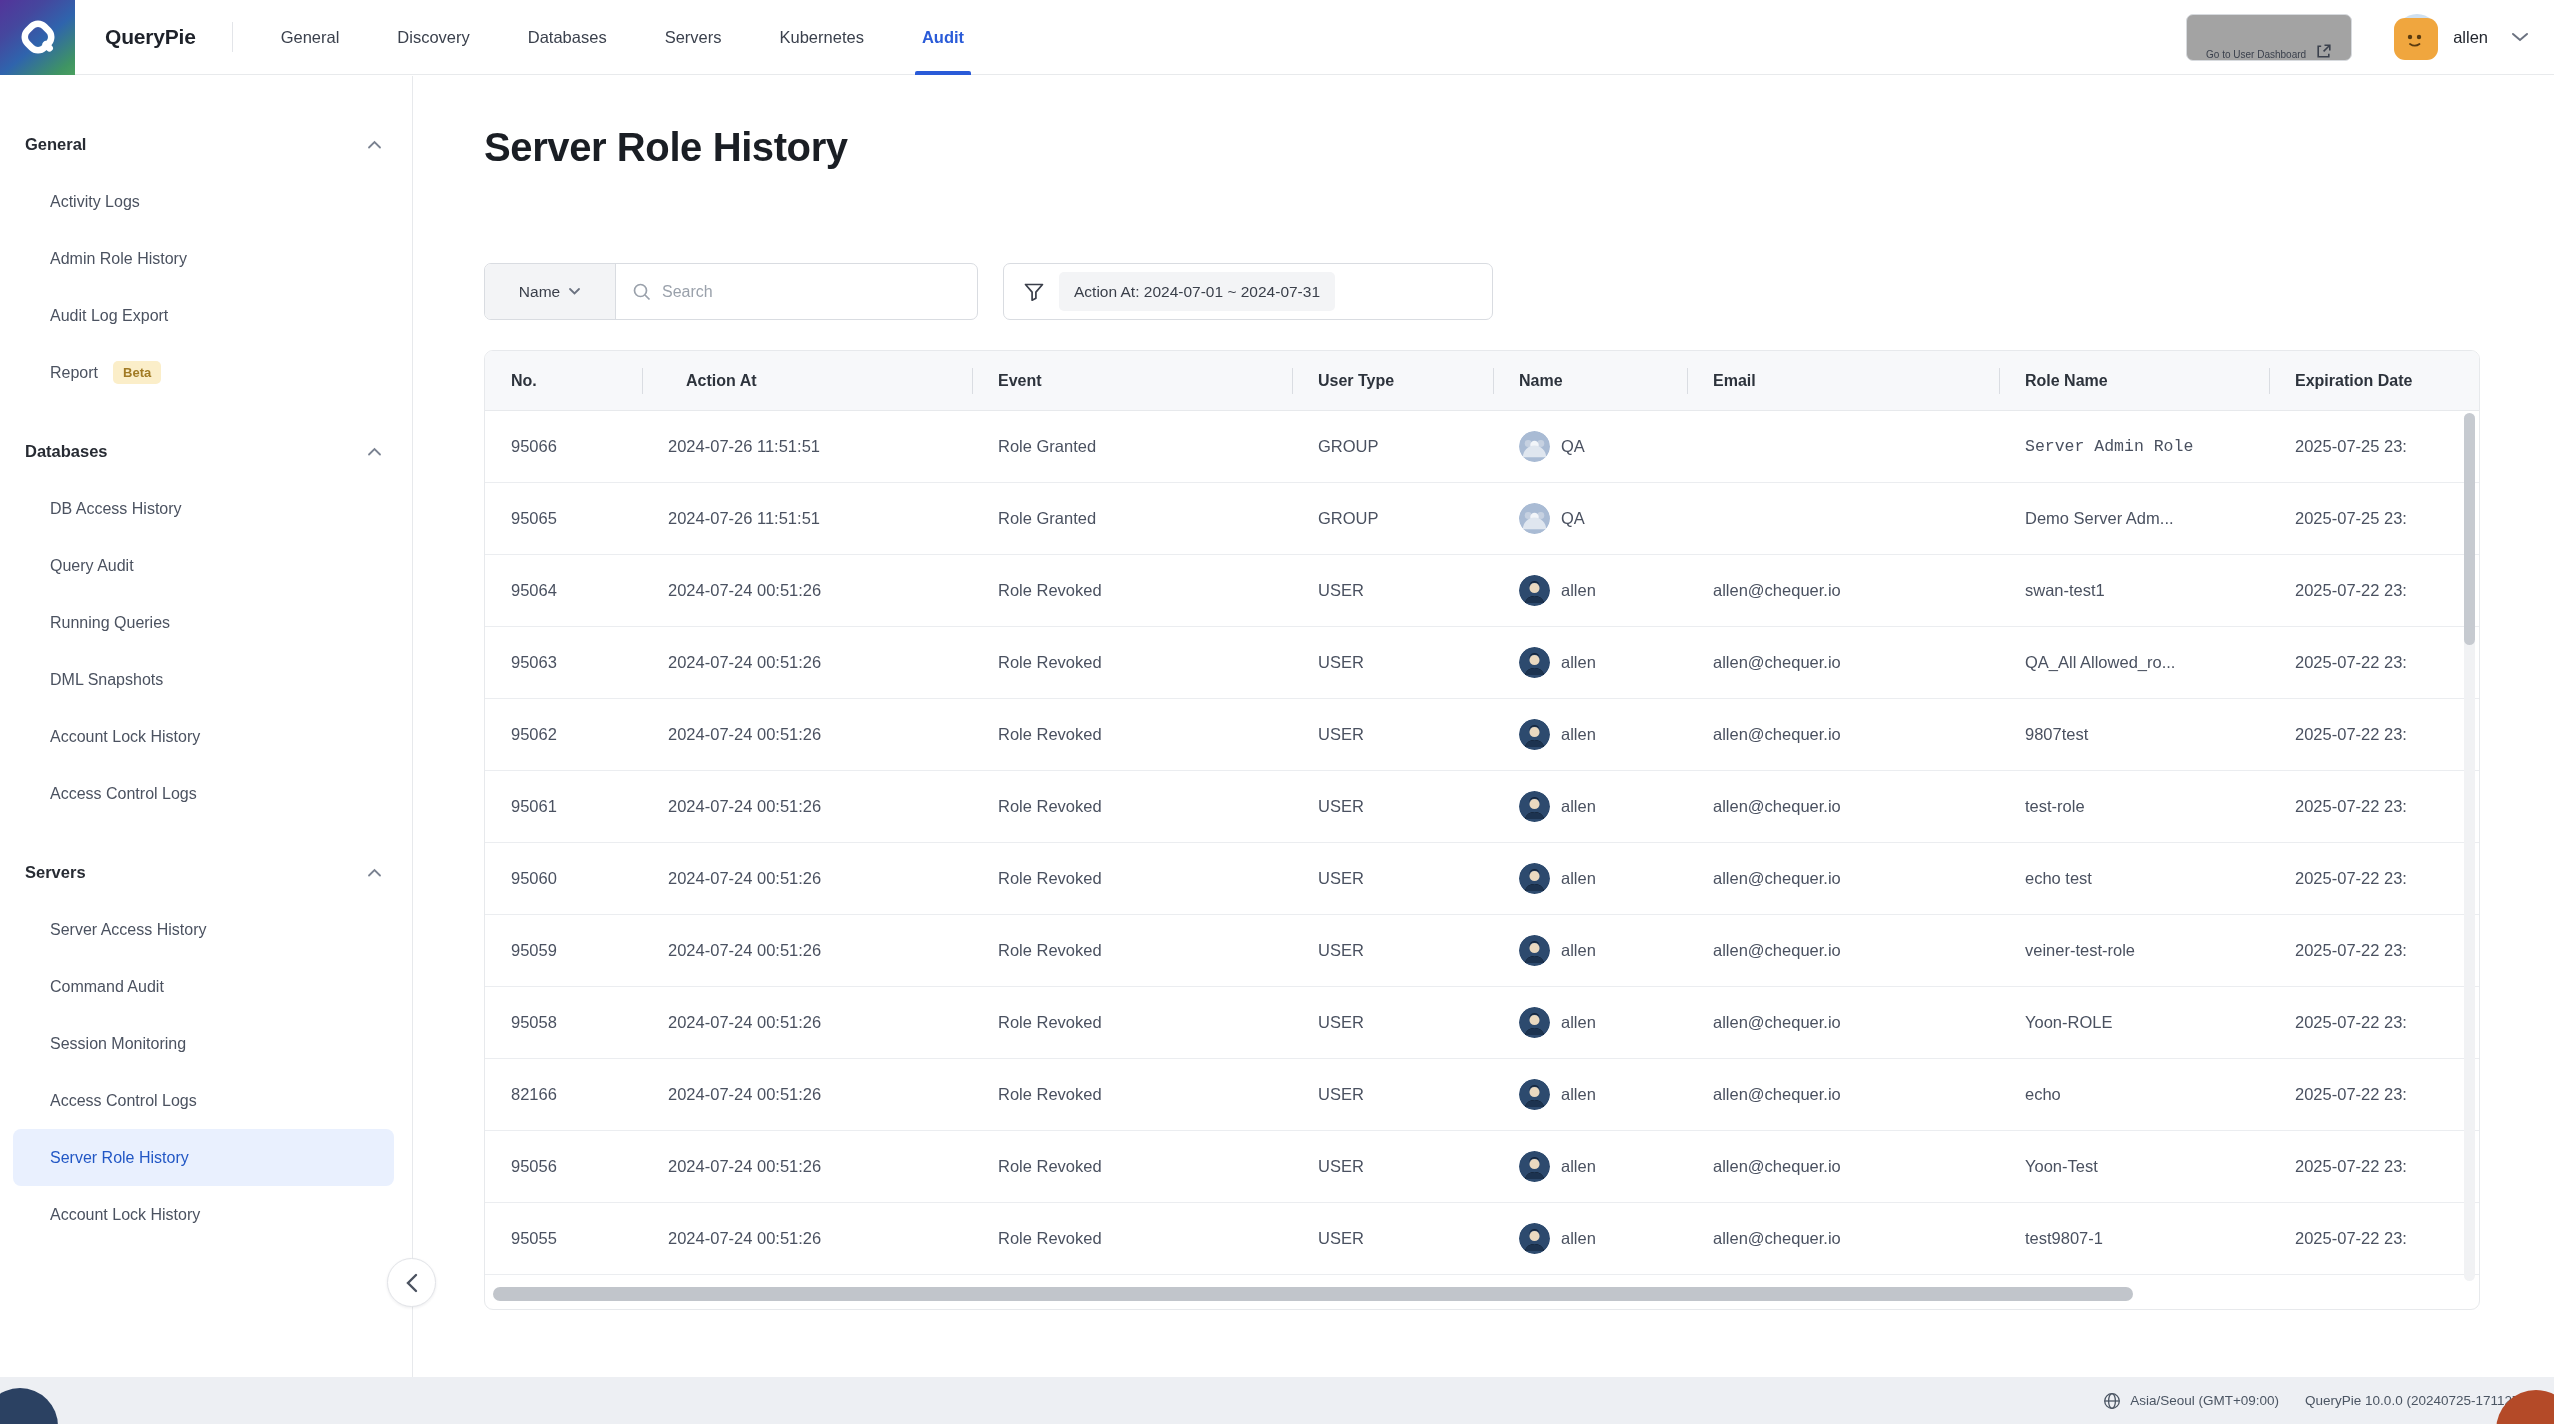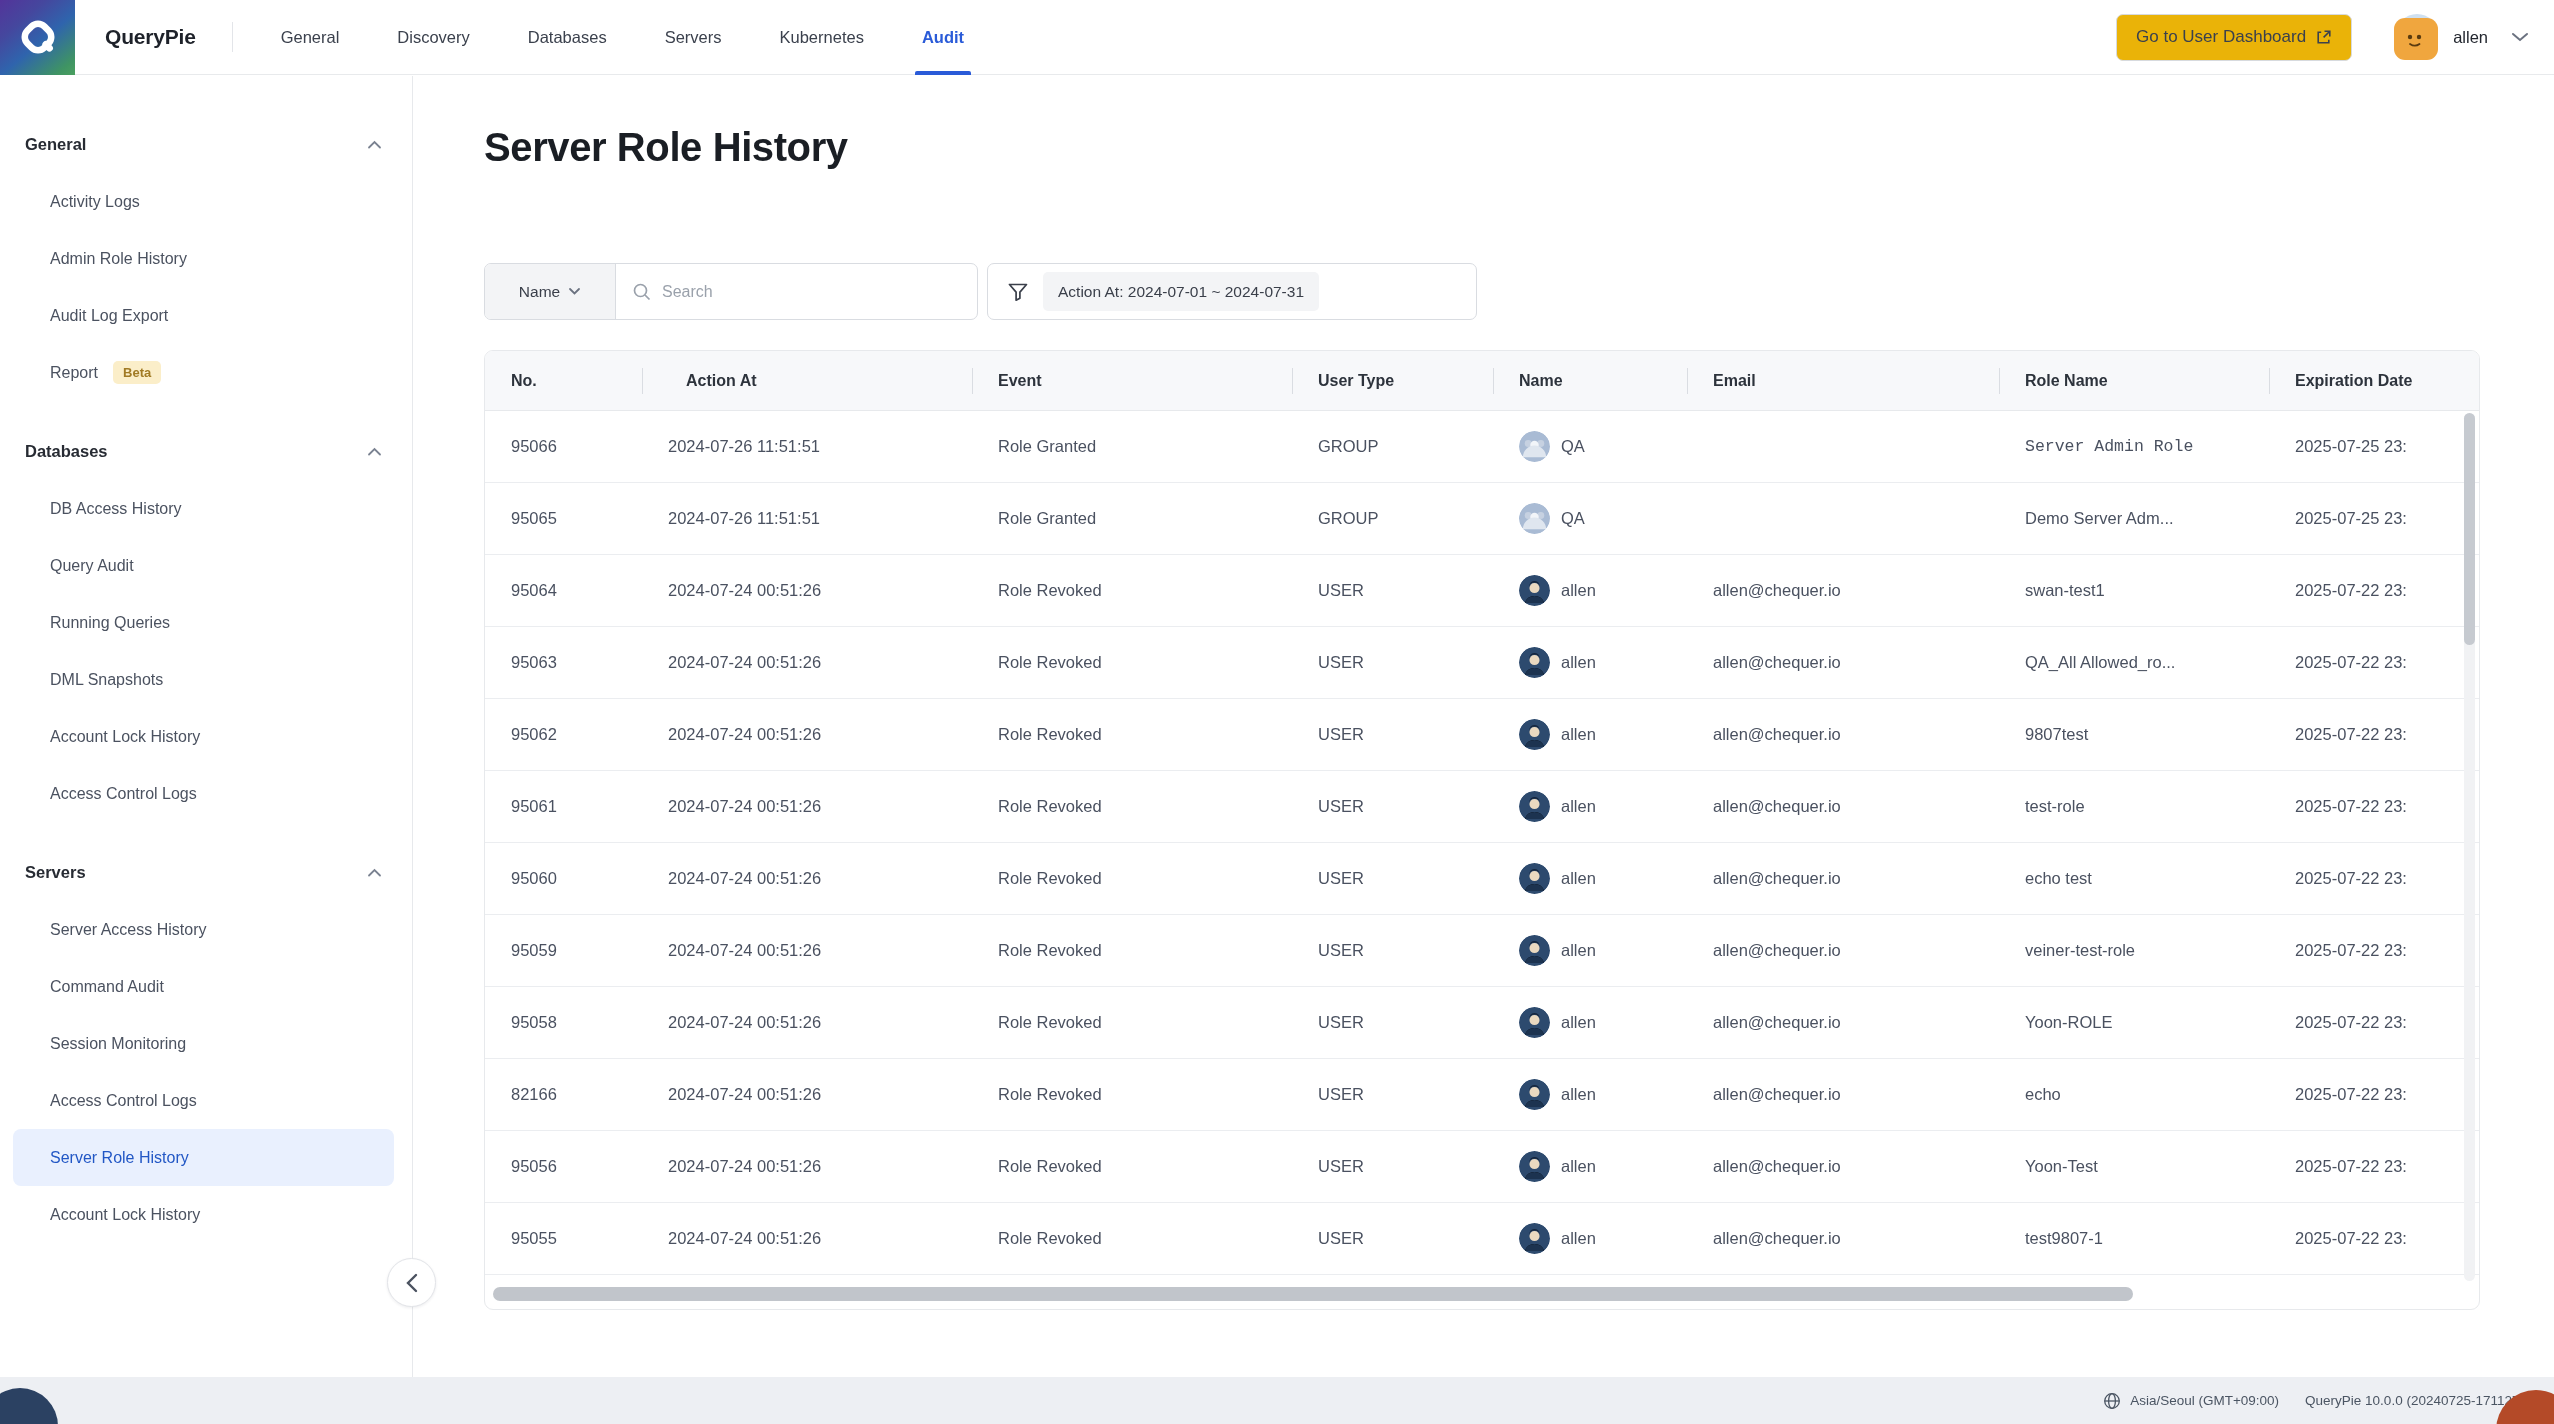--- a/index.html
+++ b/index.html
@@ -14,22 +14,22 @@
     display:flex; align-items:center; justify-content:center; }
   .brand { font-size:21px; font-weight:700; color:#1e222a; margin-left:30px; letter-spacing:-0.2px;}
   .nav-divider { width:1px; height:30px; background:#e3e5e9; margin-left:36px; }
   .topnav { display:flex; gap:58px; margin-left:48px; height:75px; align-items:center; }
   .topnav .nav-item { font-size:16.5px; color:#3b414d; font-weight:500; position:relative;
     height:75px; display:flex; align-items:center; cursor:pointer; }
   .topnav .nav-item.active { color:#2a5bd8; font-weight:600; }
   .topnav .nav-item.active::after { content:""; position:absolute; left:-7px; right:-7px; bottom:0;
     height:4px; background:#2a5bd8; border-radius:2px 2px 0 0; }
   .header-right { margin-left:auto; display:flex; align-items:center; padding-right:24px; }
-  .dash-btn { display:flex; align-items:center; gap:9px; height:47px; padding:0 19px;
-    border:1px solid #d7dade; border-radius:7px; background:#eab308; font-size:17px; color:#3b414d;
+  .dash-btn { display:flex; align-items:flex-end; gap:9px; height:47px; padding:0 19px;
+    border:1px solid #d7dade; border-radius:7px; background:#a3a3a3; font-size:10px; color:#3b414d;
     font-family:inherit; cursor:pointer; }
   .user-menu { display:flex; align-items:center; margin-left:42px; cursor:pointer; }
   .user-avatar { width:46px; height:46px; position:relative; }
   .user-avatar .halo { position:absolute; left:2px; top:0; width:42px; height:42px; border-radius:50%;
     background:#cfe0f0; }
   .user-avatar .face { position:absolute; left:0; top:4px; width:44px; height:42px; border-radius:11px;
     background:#f0a63e; }
   .user-name { font-size:16.5px; color:#23272f; margin-left:13px; }
   .user-caret { margin-left:22px; display:flex; }
 
@@ -56,21 +56,21 @@
   .filter-row { position:absolute; left:71px; top:187px; height:57px; display:flex; }
   .search-control { display:flex; width:494px; height:57px; border:1px solid #d9dce1; border-radius:7px;
     overflow:hidden; background:#fff; }
   .field-select { width:131px; background:#f3f4f6; border:none; border-right:1px solid #d9dce1;
     display:flex; align-items:center; justify-content:center; gap:8px; font-size:15.5px; color:#3a3f4a;
     font-family:inherit; cursor:pointer; }
   .search-box { flex:1; display:flex; align-items:center; padding:0 16px; gap:10px; }
   .search-box input { border:none; outline:none; font-size:16px; color:#3a3f4a; width:100%;
     font-family:inherit; }
   .search-box input::placeholder { color:#9aa1ab; }
-  .date-filter { margin-left:9px; width:490px; height:57px; border:1px solid #d9dce1; border-radius:7px;
+  .date-filter { margin-left:25px; width:490px; height:57px; border:1px solid #d9dce1; border-radius:7px;
     background:#fff; display:flex; align-items:center; padding:0 11px 0 19px; gap:14px; cursor:pointer; }
   .date-pill { background:#f3f4f6; border-radius:5px; height:39px; display:flex; align-items:center;
     padding:0 15px; font-size:15.5px; color:#3a3f4a; white-space:nowrap; }
   .refresh-btn { position:absolute; right:72px; top:187px; width:60px; height:57px;
     border:1px solid #d9dce1; border-radius:8px; background:#fff; display:flex; align-items:center;
     justify-content:center; cursor:pointer; }
 
   
   .table { position:absolute; left:71px; top:274px; width:1996px; height:960px;
     border:1px solid #e7e9ec; border-radius:9px; background:#fff; overflow:hidden; }

